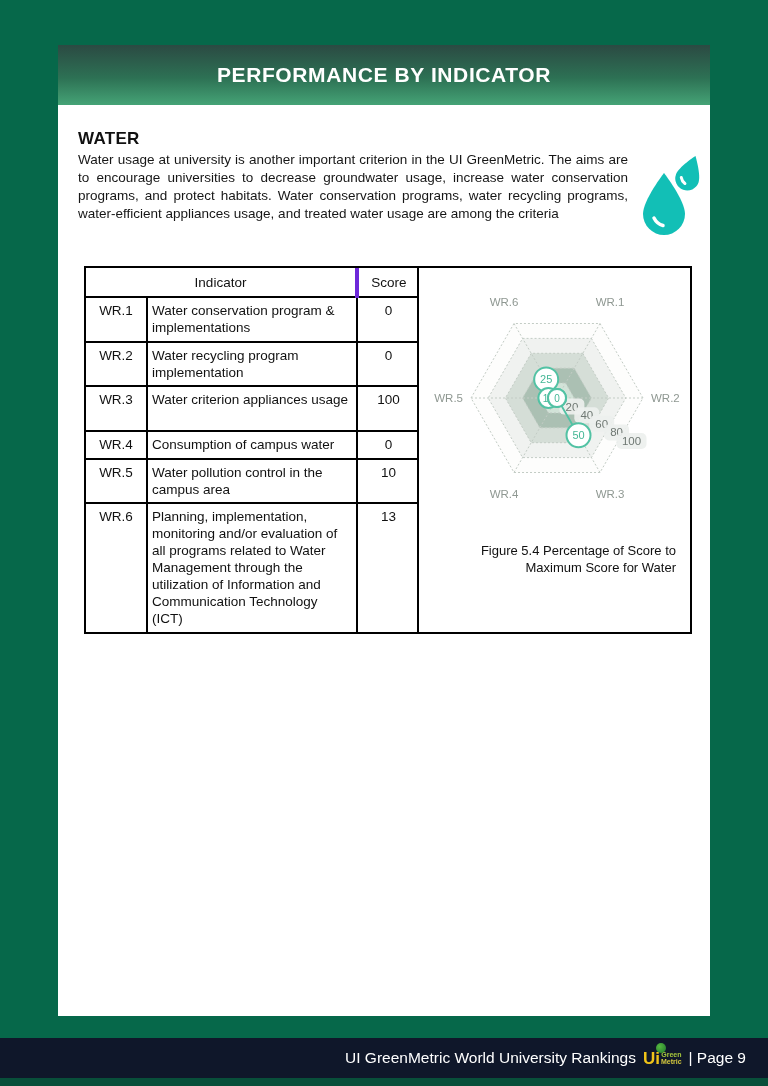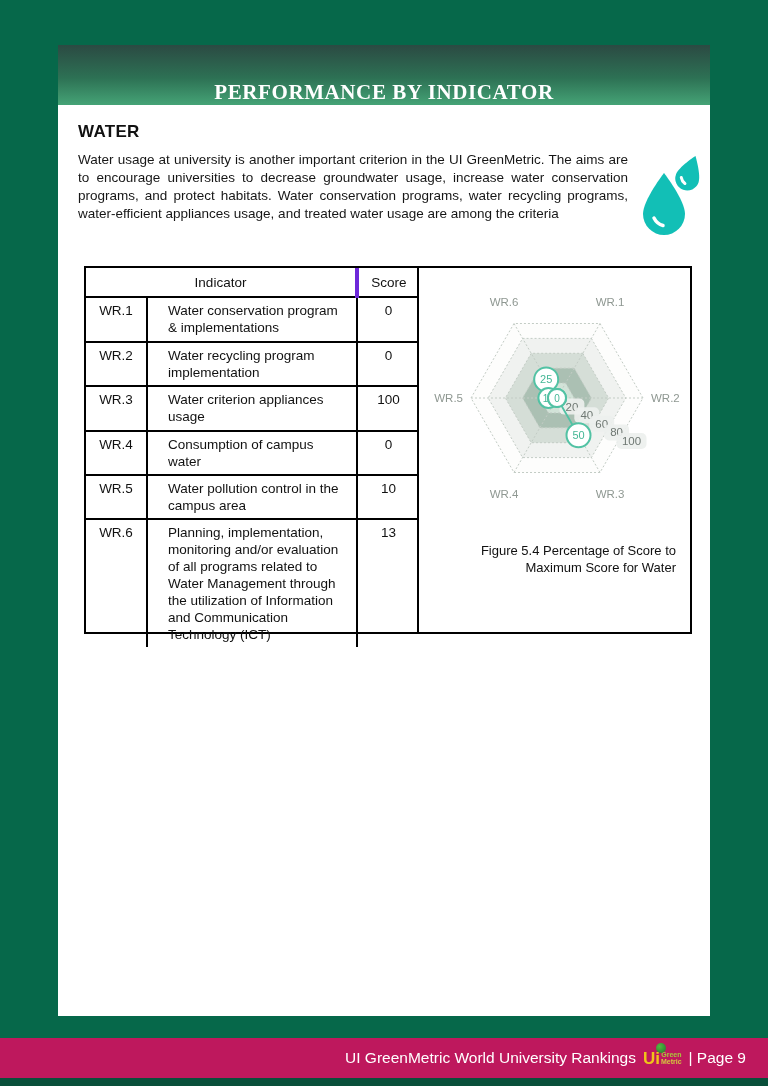--- a/index.html
+++ b/index.html
@@ -9,27 +9,27 @@
     font-family:"Liberation Sans", sans-serif;
     overflow:hidden;
   }
   .page{
     position:absolute;left:58px;top:45px;width:652px;height:971px;
     background:#ffffff;
   }
   .banner{
     position:absolute;left:0;top:0;width:652px;height:60px;
     background:linear-gradient(180deg,#2b4a43 0%,#2d7154 55%,#45a376 100%);
-    display:flex;align-items:flex-end;justify-content:center;font-family:Liberation Serif, serif;
+    display:flex;align-items:center;justify-content:center;
   }
   .banner-title{
     color:#ffffff;font-size:21px;font-weight:bold;letter-spacing:.6px;
   }
   .section-heading{
-    position:absolute;left:20px;top:77px;
+    position:absolute;left:20px;top:84px;
     font-size:17px;font-weight:bold;color:#111;letter-spacing:.3px;
   }
   .section-paragraph{
     position:absolute;left:20px;top:106px;width:550px;
     font-size:13.5px;line-height:18px;color:#161616;text-align:justify;
   }
   .droplet-wrap{
     position:absolute;left:584px;top:108px;width:62px;height:82px;
   }
   .doc-box{
@@ -38,33 +38,33 @@
   }
   .left-table{width:333px;border-right:2px solid #000;box-sizing:border-box;flex:none;}
   table{border-collapse:collapse;width:100%;height:100%;table-layout:fixed;}
   td,th{
     font-size:13.5px;line-height:17px;color:#111;font-weight:normal;
     vertical-align:top;padding:4px 6px;box-sizing:border-box;
   }
   th{border-bottom:2px solid #000;text-align:center;vertical-align:middle;padding:4px 2px;border-radius:13px;}
   th.score-h{border-left:4px solid #6d28d9;}
   td.code{width:61px;text-align:center;border-right:2px solid #000;}
-  td.desc{width:210px;padding-left:20px;margin-left:26px;}
+  td.desc{width:210px;padding-left:4px;margin-left:26px;}
   td.score{width:62px;text-align:center;border-left:2px solid #000;}
   tr.row td{border-bottom:2px solid #000;}
   tr.row:last-child td{border-bottom:none;}
   .chart-cell{flex:1;position:relative;overflow:hidden;}
   .radar-svg{display:block;margin:6px auto 0 auto;}
   .figure-caption{
     margin:30px 14px 0 14px;text-align:right;
     font-size:13px;line-height:17px;color:#111;
   }
   .footer-band{
     position:absolute;left:0;top:993px;width:768px;height:40px;
-    background:#be185d;
+    background:#0f172a;
     display:flex;align-items:center;justify-content:flex-end;
     padding-right:22px;box-sizing:border-box;gap:7px;
   }
   
   .footer-band{top:auto;bottom:8px;}
   .footer-strip{
     position:absolute;left:0;bottom:0;width:768px;height:8px;background:#084f3a;
   }
   .footer-text{color:#ffffff;font-size:15.5px;}
   .footer-page{color:#ffffff;font-size:15.5px;}

